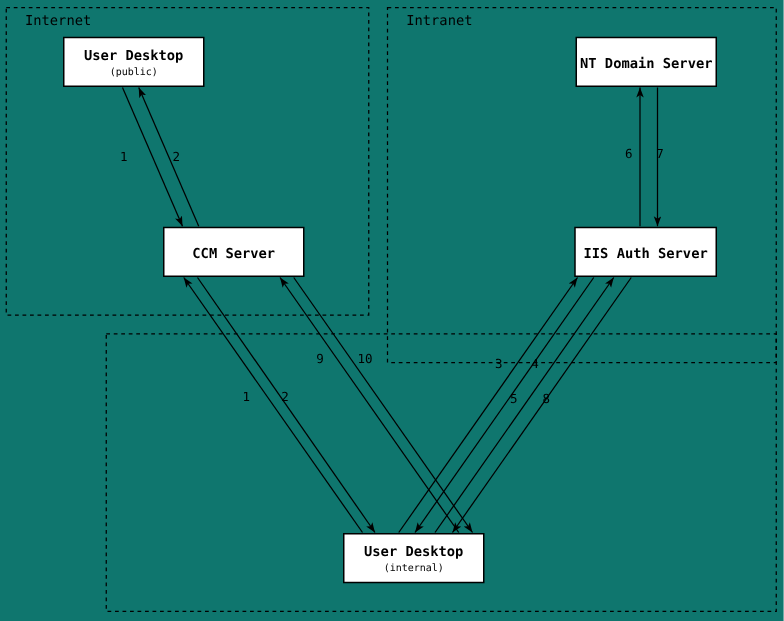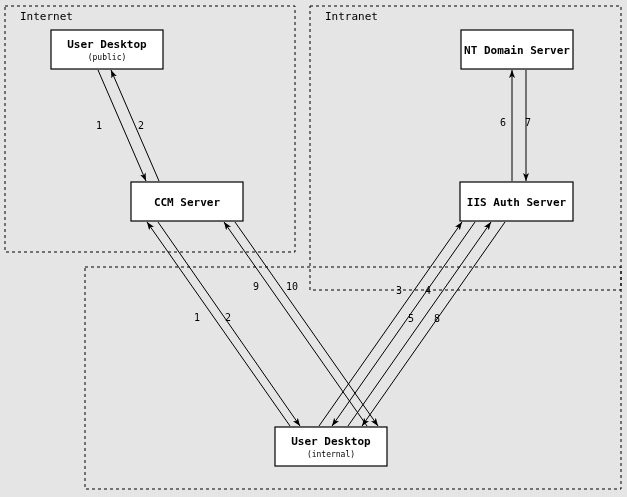--- a/index.html
+++ b/index.html
@@ -4,21 +4,21 @@
 <style>
   html, body {
     margin: 0;
     padding: 0;
     background: #ffffff;
   }
   #diagram-root {
     position: relative;
     width: 627px;
     height: 497px;
-    background: #e5e5e5;
+    background: #0f766e;
     font-family: "DejaVu Sans Mono", monospace;
     overflow: hidden;
   }
   svg#diagram-svg {
     position: absolute;
     left: 0;
     top: 0;
     width: 627px;
     height: 497px;
   }

